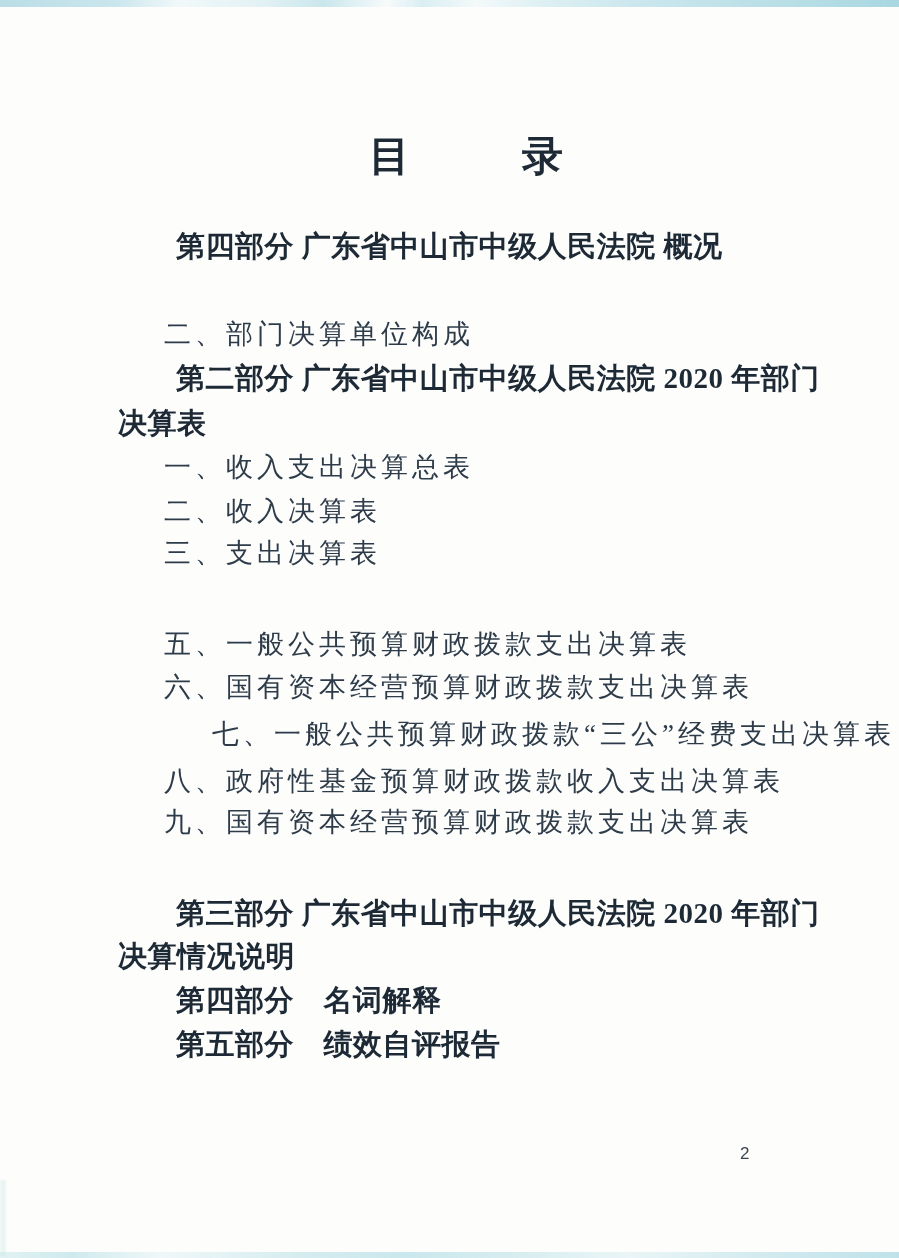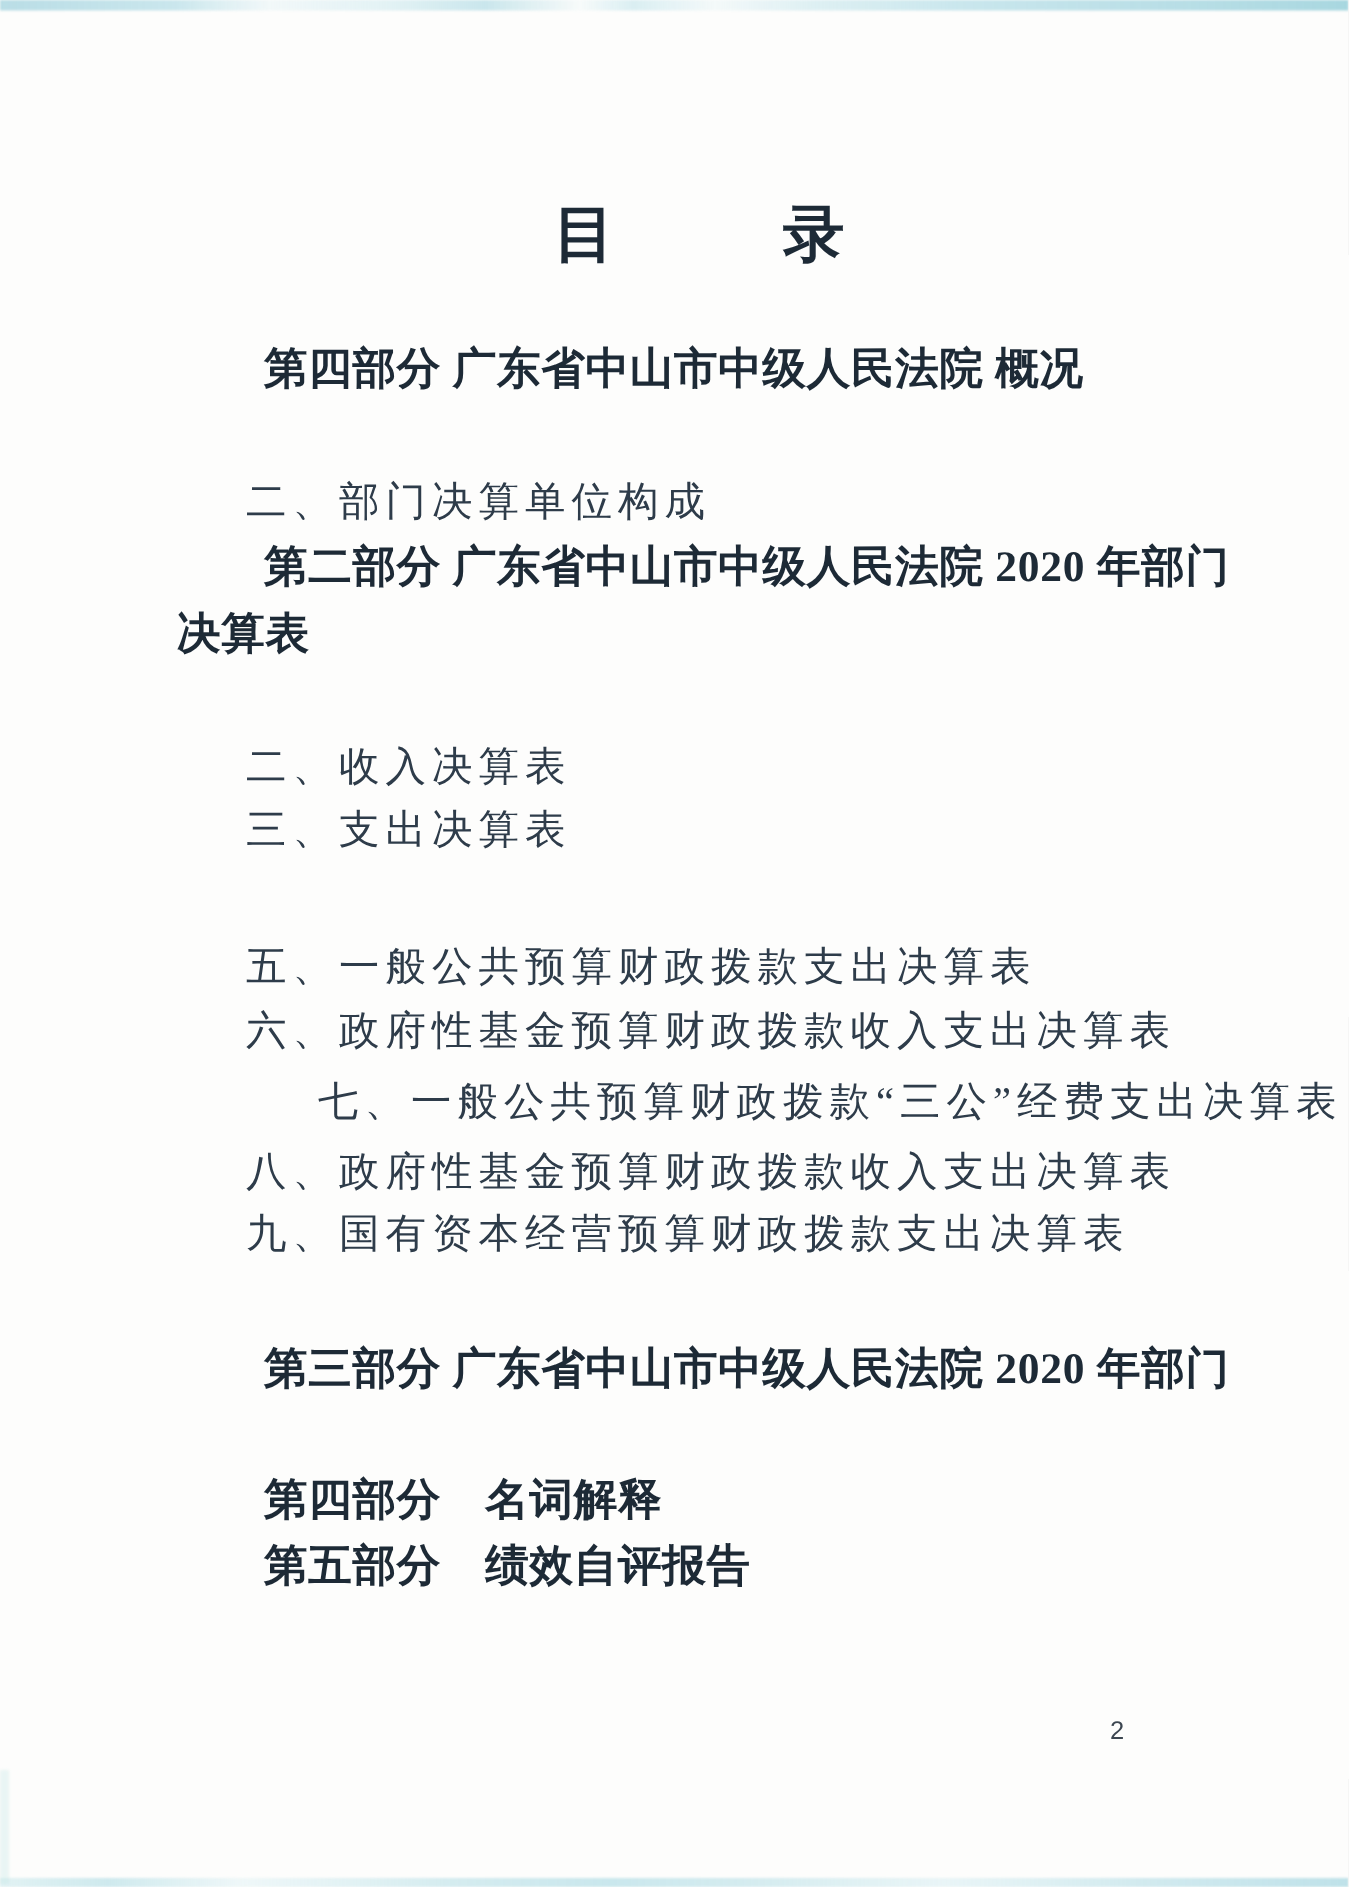--- a/index.html
+++ b/index.html
@@ -87,26 +87,28 @@
 
   <div class="doc-title">
     <span>目</span>
     <span>录</span>
   </div>
 
   <div class="toc-line section" style="top:231px;left:176px;">第四部分 广东省中山市中级人民法院 概况</div>
   <div class="toc-line item" style="top:320px;left:164px;">二、部门决算单位构成</div>
   <div class="toc-line section" style="top:363px;left:176px;">第二部分 广东省中山市中级人民法院 2020 年部门</div>
   <div class="toc-line section" style="top:408px;left:118px;">决算表</div>
+  <div class="toc-line item" style="top:453px;left:164px;">一、收入支出决算总表</div>
   <div class="toc-line item" style="top:497px;left:164px;">二、收入决算表</div>
   <div class="toc-line item" style="top:539px;left:164px;">三、支出决算表</div>
   <div class="toc-line item" style="top:630px;left:164px;">五、一般公共预算财政拨款支出决算表</div>
-  <div class="toc-line item" style="top:673px;left:164px;">六、政府性基金预算财政拨款收入支出决算表</div>
+  <div class="toc-line item" style="top:673px;left:164px;">六、国有资本经营预算财政拨款支出决算表</div>
   <div class="toc-line item" style="top:720px;left:164px;margin-left:48px;">七、一般公共预算财政拨款“三公”经费支出决算表</div>
   <div class="toc-line item" style="top:767px;left:164px;font-family:Liberation Serif, serif;">八、政府性基金预算财政拨款收入支出决算表</div>
   <div class="toc-line item" style="top:808px;left:164px;">九、国有资本经营预算财政拨款支出决算表</div>
   <div class="toc-line section" style="top:898px;left:176px;">第三部分 广东省中山市中级人民法院 2020 年部门</div>
+  <div class="toc-line section" style="top:941px;left:118px;">决算情况说明</div>
   <div class="toc-line section" style="top:985px;left:176px;">第四部分　名词解释</div>
   <div class="toc-line section" style="top:1029px;left:176px;">第五部分　绩效自评报告</div>
 
   <div class="page-number">2</div>
 
 </div>
 
 </body></html>

